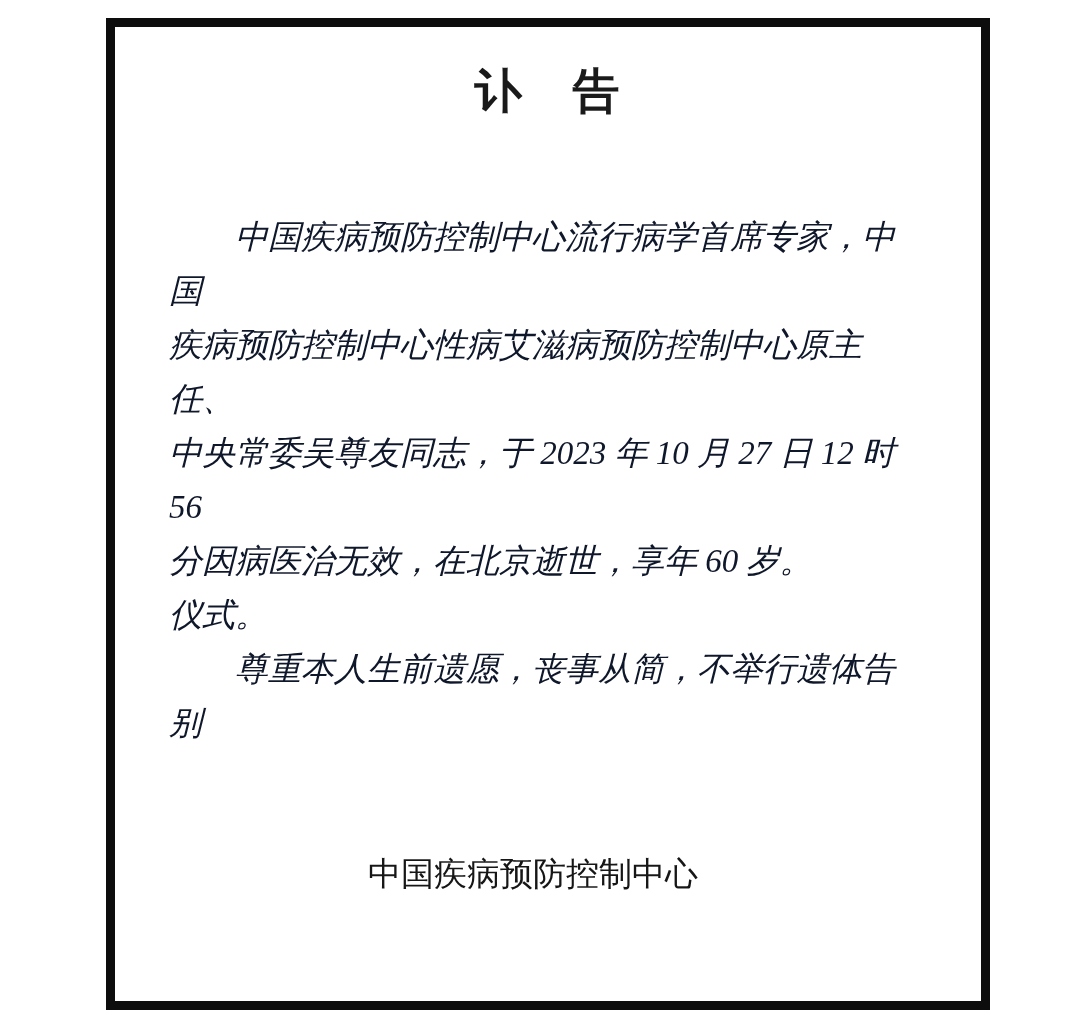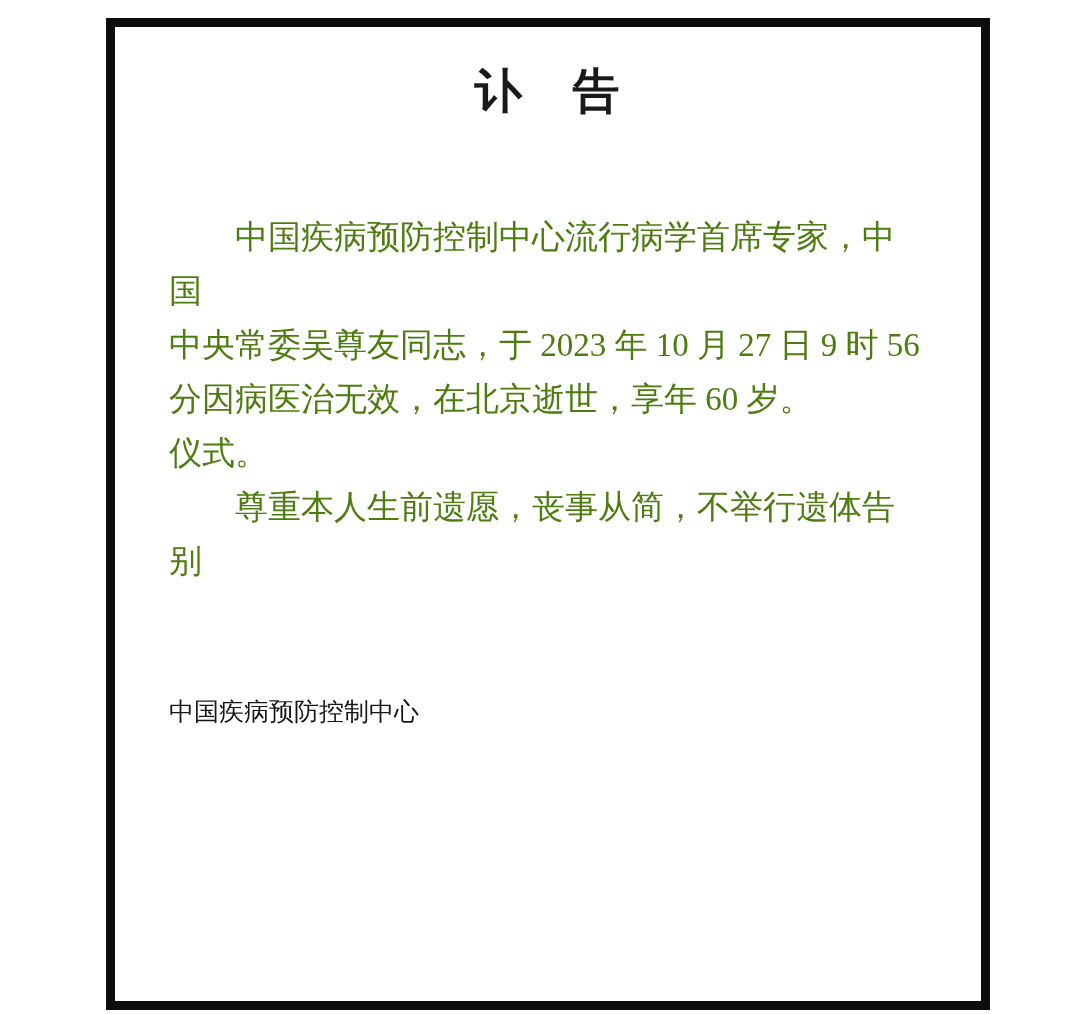--- a/index.html
+++ b/index.html
@@ -34,48 +34,50 @@
     font-weight: 700;
     font-size: 47px;
     line-height: 60px;
     color: #1a1a1a;
     letter-spacing: 2px;
   }
   .doc-body {
     margin-top: 89px;
     font-size: 33px;
     line-height: 54px;
-    color: #4d7c0f;
+    color: #0f172a;
+    font-style: italic;
   }
   .doc-body .line {
     white-space: pre-wrap;
   }
   .doc-body .line.indent {
     text-indent: 66px;
   }
   .signature {
     margin-top: 97px;
-    font-size: 25px;
+    font-size: 33px;
     line-height: 54px;
     color: #161616;
-    text-align: left;
+    text-align: center;
     padding-right: 30px;
   }
 </style>
 </head>
 <body>
 
 <div class="page">
   <div class="frame">
 
     <div class="doc-title">讣　告</div>
 
     <div class="doc-body">
       <div class="line indent">中国疾病预防控制中心流行病学首席专家，中国</div>
-      <div class="line">中央常委吴尊友同志，于 2023 年 10 月 27 日 9 时 56</div>
+      <div class="line">疾病预防控制中心性病艾滋病预防控制中心原主任、</div>
+      <div class="line">中央常委吴尊友同志，于 2023 年 10 月 27 日 12 时 56</div>
       <div class="line">分因病医治无效，在北京逝世，享年 60 岁。</div>
       <div class="line">仪式。</div>
       <div class="line indent">尊重本人生前遗愿，丧事从简，不举行遗体告别</div>
     </div>
 
     <div class="signature">中国疾病预防控制中心</div>
 
   </div>
 </div>
 

